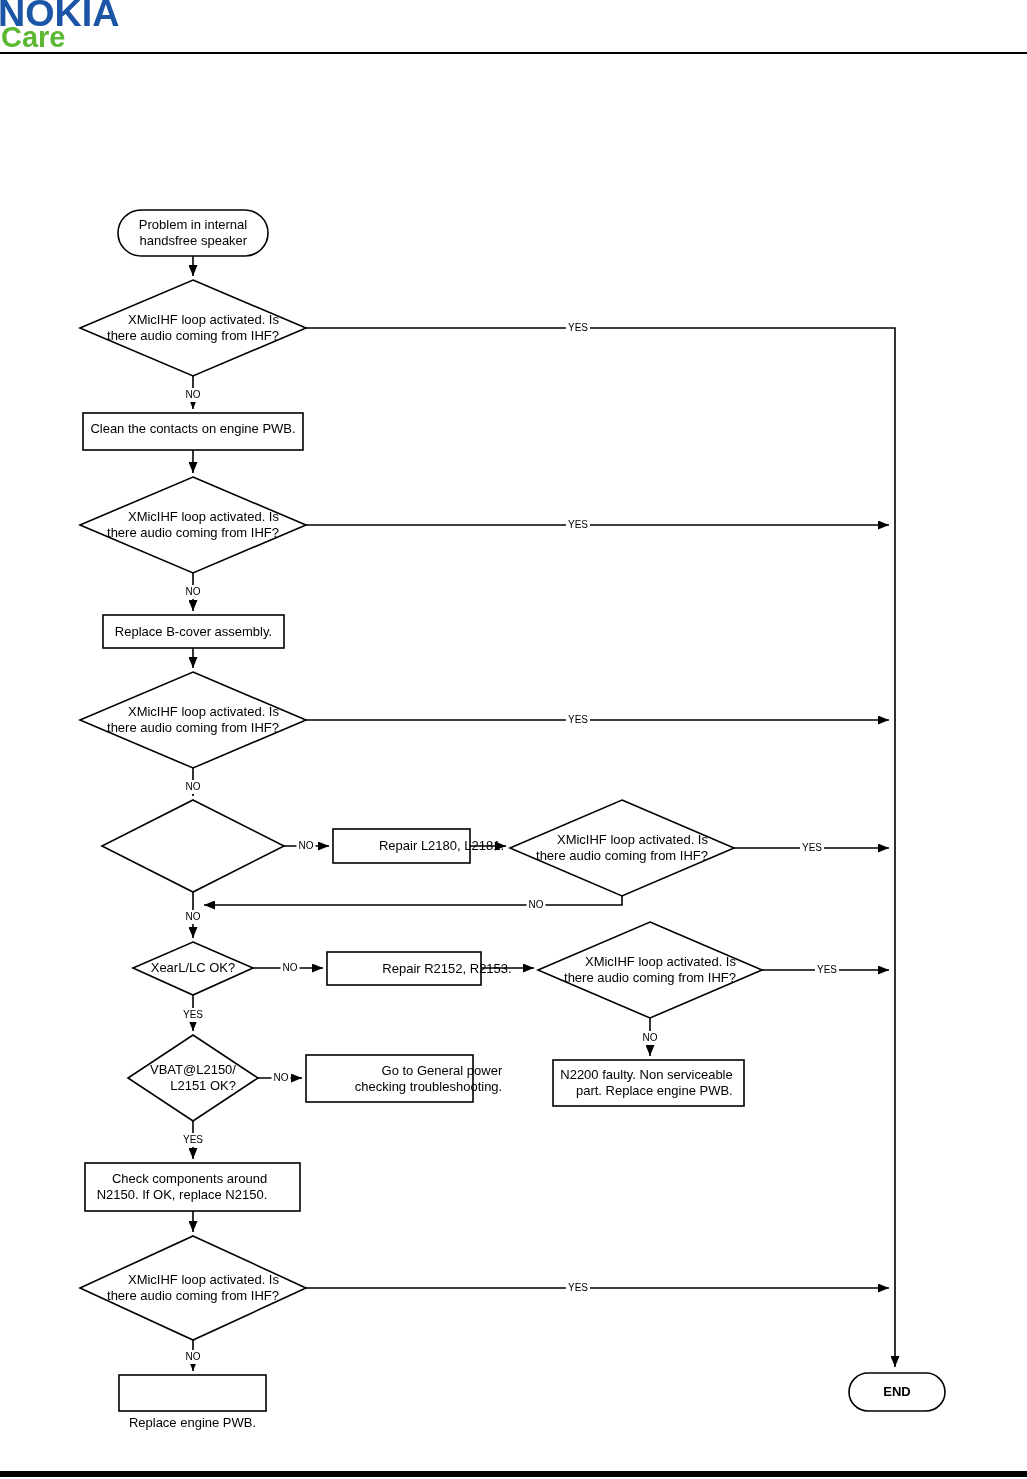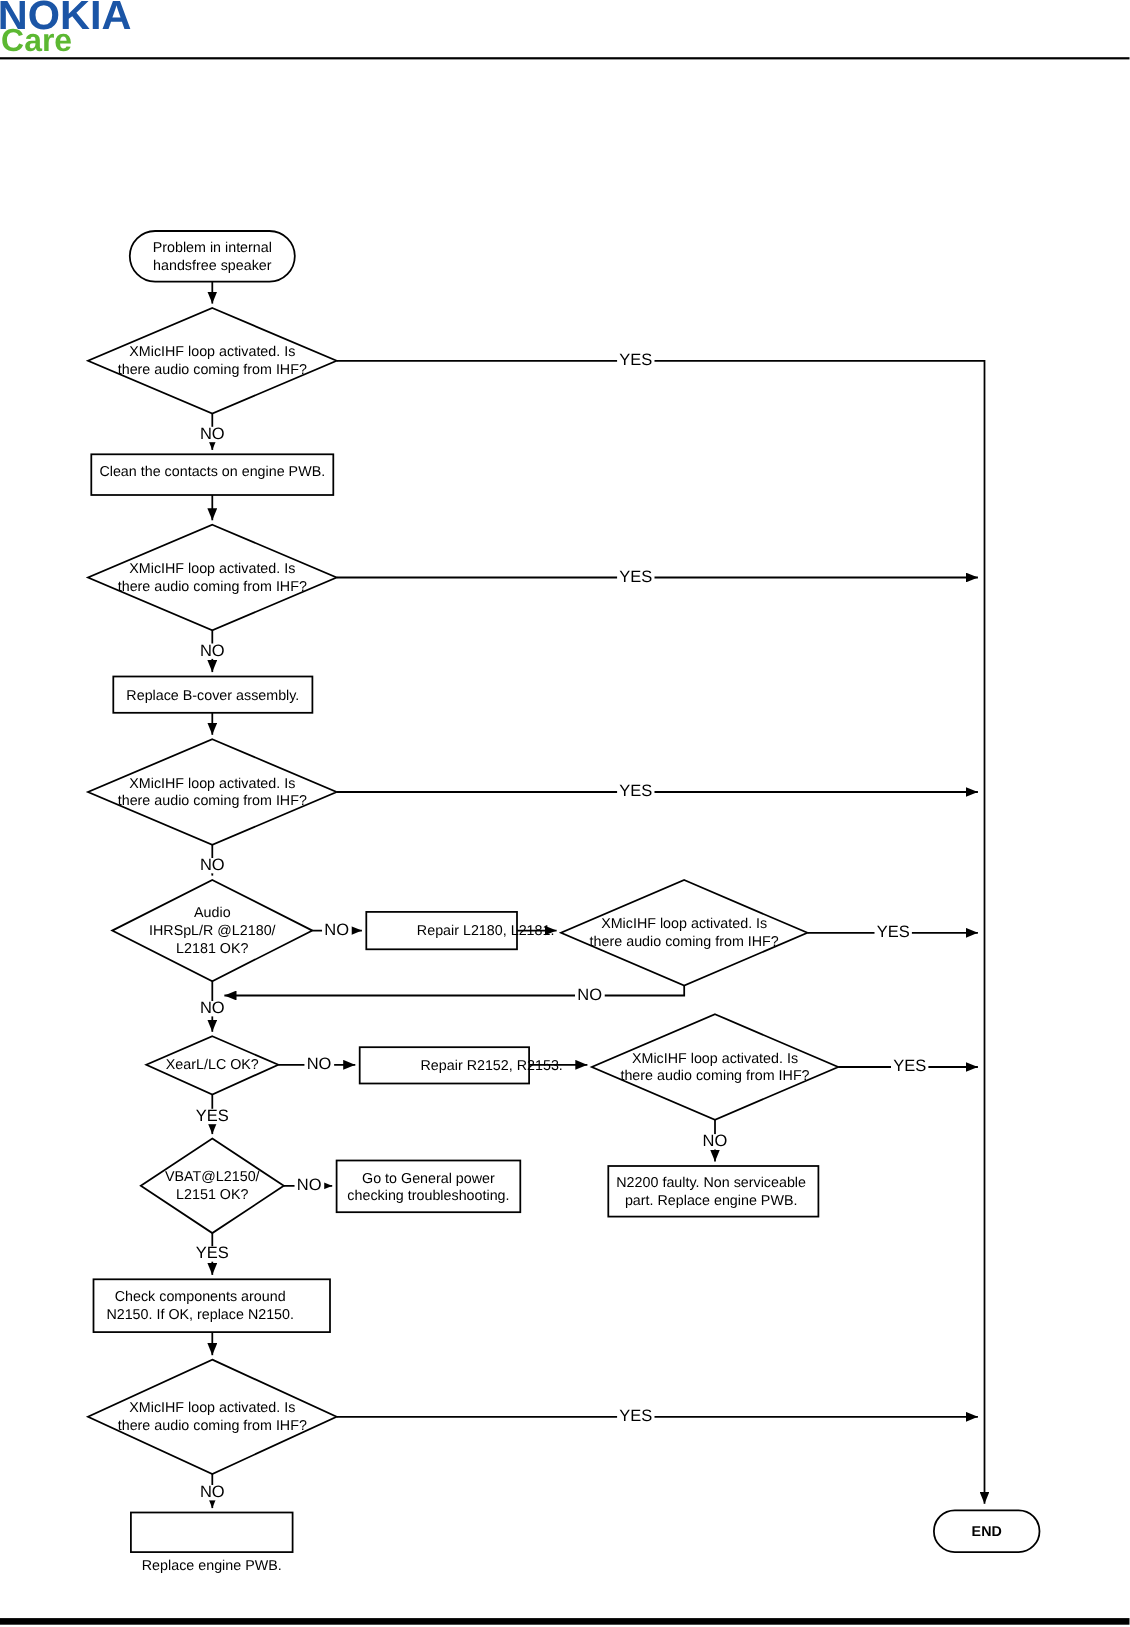--- a/index.html
+++ b/index.html
@@ -11,23 +11,23 @@
   .logo-primary{position:absolute;left:-2px;top:-7px;font-size:37px;font-weight:bold;
     letter-spacing:0px;transform:scaleX(1.02);transform-origin:left top;}
   .logo-secondary{position:absolute;left:1px;top:21px;font-size:29px;font-weight:bold;
     letter-spacing:0px;}
   .header-rule{position:absolute;left:0;top:52px;width:1027px;height:2px;background:#000;}
   .footer-rule{position:absolute;left:0;top:1471px;width:1027px;height:6px;background:#000;}
 
   
   svg.chart{position:absolute;left:0;top:0;}
   .nlabel{position:absolute;display:flex;align-items:center;justify-content:center;
-    text-align:center;font-size:13px;line-height:16px;white-space:pre-line;}
+    text-align:right;font-size:13px;line-height:16px;white-space:pre-line;}
   .elabel{position:absolute;transform:translate(-50%,-50%);background:#fff;
-    font-size:15px;line-height:14px;padding:0 2px;}
+    font-size:10px;line-height:14px;padding:0 2px;}
 </style>
 </head>
 <body>
 
 <div class="page">
 
   <div class="logo-primary" style="color:#1B55A6;">NOKIA</div>
   <div class="logo-secondary" style="color:#5CB832;">Care</div>
   <div class="header-rule"></div>
 
@@ -93,35 +93,32 @@
   <div class="nlabel" style="left:118px;top:210px;width:150px;height:46px;">Problem in internal
 handsfree speaker</div>
   <div class="nlabel" style="left:88px;top:304px;width:210px;height:48px;">XMicIHF loop activated. Is
 there audio coming from IHF?</div>
   <div class="nlabel" style="left:83px;top:410px;width:220px;height:37px;">Clean the contacts on engine PWB.</div>
   <div class="nlabel" style="left:88px;top:501px;width:210px;height:48px;">XMicIHF loop activated. Is
 there audio coming from IHF?</div>
   <div class="nlabel" style="left:103px;top:615px;width:181px;height:33px;">Replace B-cover assembly.</div>
   <div class="nlabel" style="left:88px;top:696px;width:210px;height:48px;">XMicIHF loop activated. Is
 there audio coming from IHF?</div>
-  <div class="nlabel" style="left:103px;top:821px;width:180px;height:50px;">Audio
-IHRSpL/R @L2180/
-L2181 OK?</div>
   <div class="nlabel" style="left:333px;top:829px;width:137px;height:34px;padding-left:40px;">Repair L2180, L2181.</div>
   <div class="nlabel" style="left:505px;top:824px;width:234px;height:48px;">XMicIHF loop activated. Is
 there audio coming from IHF?</div>
   <div class="nlabel" style="left:123px;top:955px;width:140px;height:26px;">XearL/LC OK?</div>
   <div class="nlabel" style="left:327px;top:952px;width:154px;height:33px;padding-left:43px;">Repair R2152, R2153.</div>
   <div class="nlabel" style="left:533px;top:946px;width:234px;height:48px;">XMicIHF loop activated. Is
 there audio coming from IHF?</div>
   <div class="nlabel" style="left:553px;top:1060px;width:187px;height:46px;">N2200 faulty. Non serviceable
 part. Replace engine PWB.</div>
   <div class="nlabel" style="left:128px;top:1060px;width:130px;height:36px;">VBAT@L2150/
 L2151 OK?</div>
-  <div class="nlabel" style="left:306px;top:1055px;width:167px;height:47px;">Go to General power
+  <div class="nlabel" style="left:306px;top:1055px;width:167px;height:47px;padding-left:39px;">Go to General power
 checking troubleshooting.</div>
   <div class="nlabel" style="left:85px;top:1163px;width:194px;height:48px;">Check components around
 N2150. If OK, replace N2150.</div>
   <div class="nlabel" style="left:88px;top:1264px;width:210px;height:48px;">XMicIHF loop activated. Is
 there audio coming from IHF?</div>
   <div class="nlabel" style="left:119px;top:1375px;width:147px;height:36px;margin-top:30px;">Replace engine PWB.</div>
   <div class="nlabel" style="left:849px;top:1373px;width:96px;height:38px;font-weight:bold;">END</div>
 
   <span class="elabel" style="left:578px;top:328px;">YES</span>
   <span class="elabel" style="left:193px;top:395px;">NO</span>

